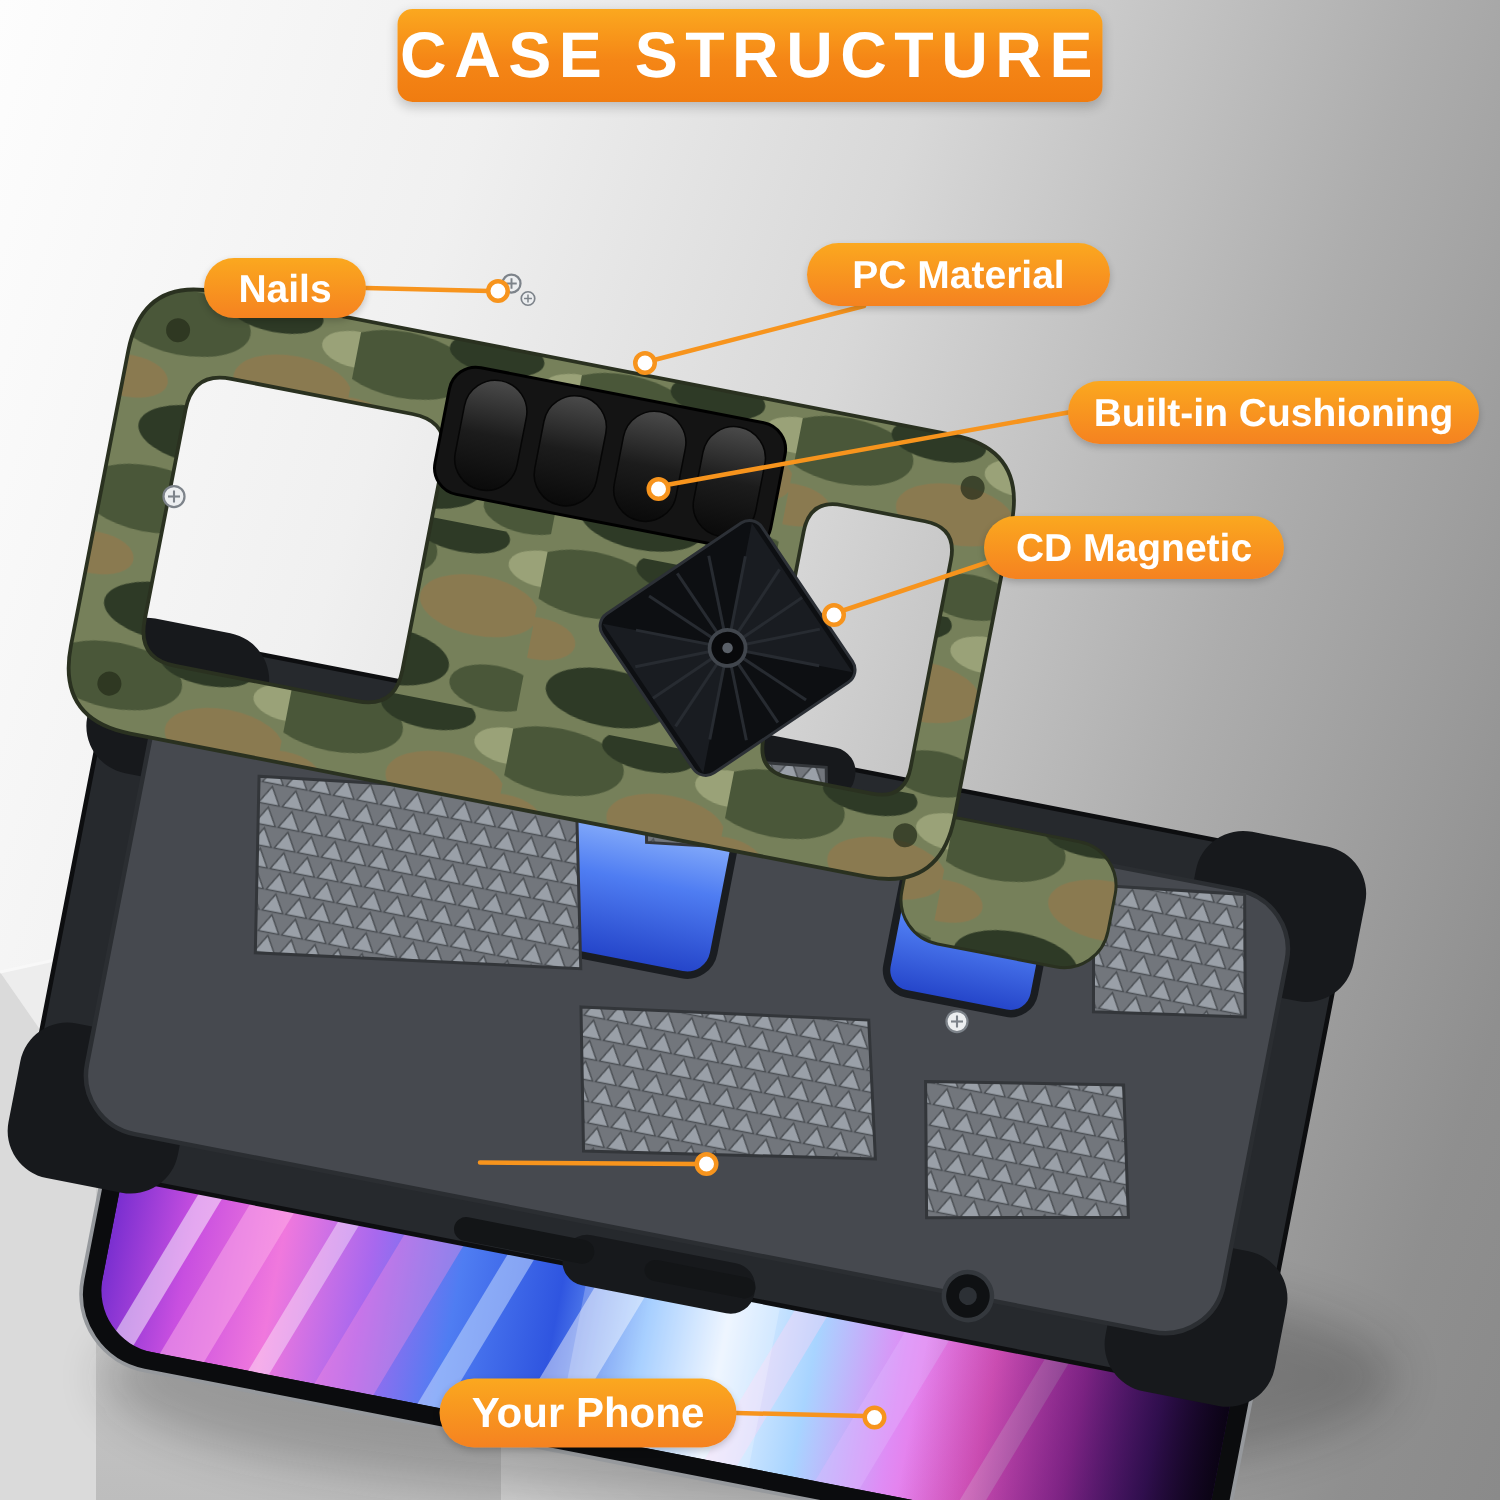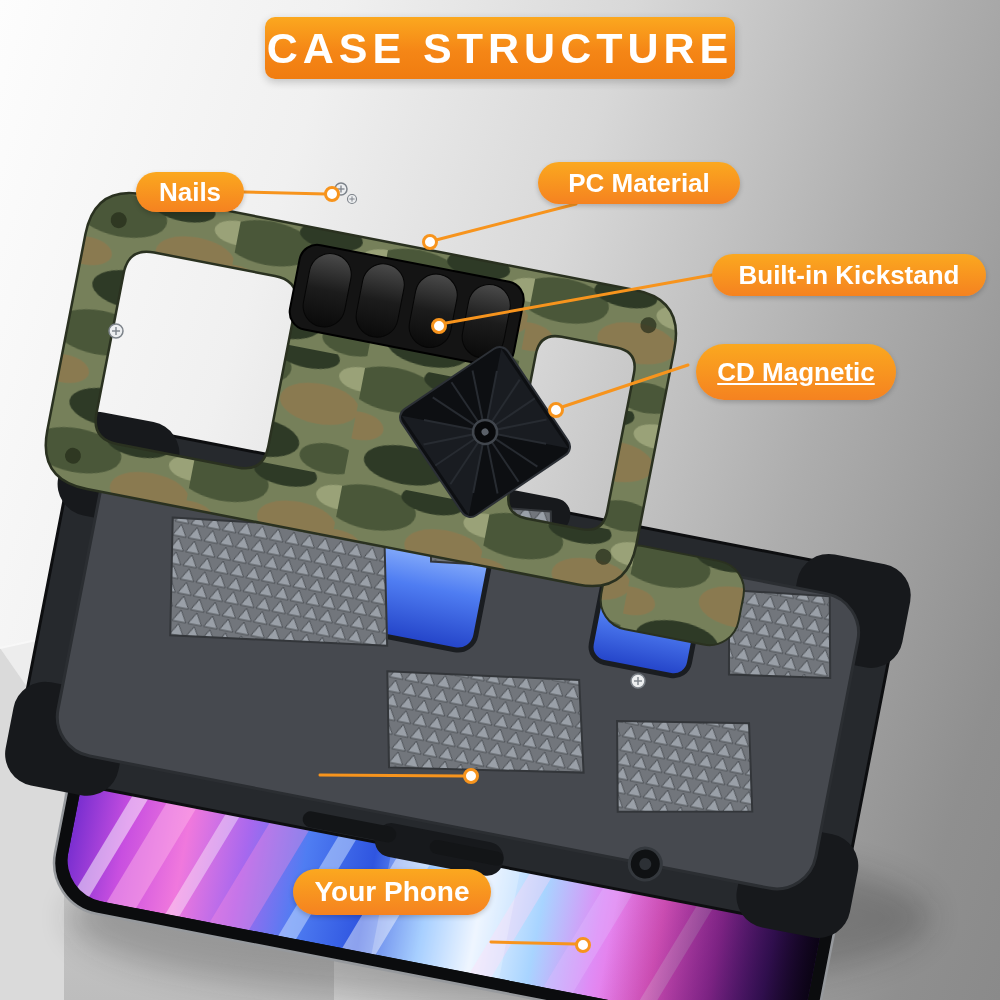--- a/index.html
+++ b/index.html
@@ -6,42 +6,42 @@
   html,body { width:1000px; height:1000px; }
   body { font-family:"Liberation Sans", sans-serif; }
 
   .stage {
     position:relative; width:1000px; height:1000px; overflow:hidden;
     background:linear-gradient(108deg,#fdfdfd 0%,#f0f0f0 26%,#d8d8d8 48%,#adadad 72%,#8f8f8f 92%,#8a8a8a 100%);
   }
   svg.art { position:absolute; inset:0; }
 
   .banner {
-    position:absolute; left:265px; top:17px; width:470px; height:62px;
+    position:absolute; left:265px; top:6px; width:470px; height:62px;
     border-radius:10px;
     background:linear-gradient(180deg,#fba81f 0%,#f58616 55%,#f07c10 100%);
     display:flex; align-items:center; justify-content:center;
     box-shadow:0 3px 8px rgba(0,0,0,.2);
   }
   .banner span {
     color:#fff; font-size:43px; font-weight:800; letter-spacing:5px; white-space:nowrap;
   }
 
   .pill {
     position:absolute; display:flex; align-items:center; justify-content:center;
     background:linear-gradient(180deg,#fba81f 0%,#f58220 100%);
     border-radius:999px; color:#fff; font-weight:700; font-size:26px;
     white-space:nowrap; box-shadow:0 2px 5px rgba(0,0,0,.2);
   }
   #pill-nails    { left:136px; top:172px; width:108px; height:40px; }
   #pill-pc       { left:538px; top:162px; width:202px; height:42px; }
   #pill-kickstand{ left:712px; top:254px; width:274px; height:42px; }
-  #pill-cd       { left:696px; top:344px; width:200px; height:56px;text-decoration:underline; }
+  #pill-cd       { left:656px; top:344px; width:200px; height:42px; }
   #pill-cushion  { left:28px;  top:754px; width:292px; height:42px; }
-  #pill-phone    { left:293px; top:869px; width:198px; height:46px; font-size:28px; }
+  #pill-phone    { left:293px; top:919px; width:198px; height:46px; font-size:28px; }
 </style>
 </head>
 <body>
 
 <div class="stage">
 
   <svg class="art" width="1000" height="1000" viewBox="0 0 1000 1000">
     <defs>
       <linearGradient id="screenGrad" x1="0" y1="0" x2="1" y2="0">
         <stop offset="0" stop-color="#7a2fd0"></stop>
@@ -229,17 +229,17 @@
       <circle cx="583" cy="945" r="6.5"></circle>
     </g>
   </svg>
 
   <div class="banner">
     <span>CASE STRUCTURE</span>
   </div>
 
   <div class="pill" id="pill-pc">PC Material</div>
   <div class="pill" id="pill-nails">Nails</div>
-  <div class="pill" id="pill-kickstand">Built-in Kickstand</div>
+  <div class="pill" id="pill-kickstand">Built-in Cushioning</div>
   <div class="pill" id="pill-cd">CD Magnetic</div>
   <div class="pill" id="pill-phone">Your Phone</div>
 
 </div>
 
 </body></html>

